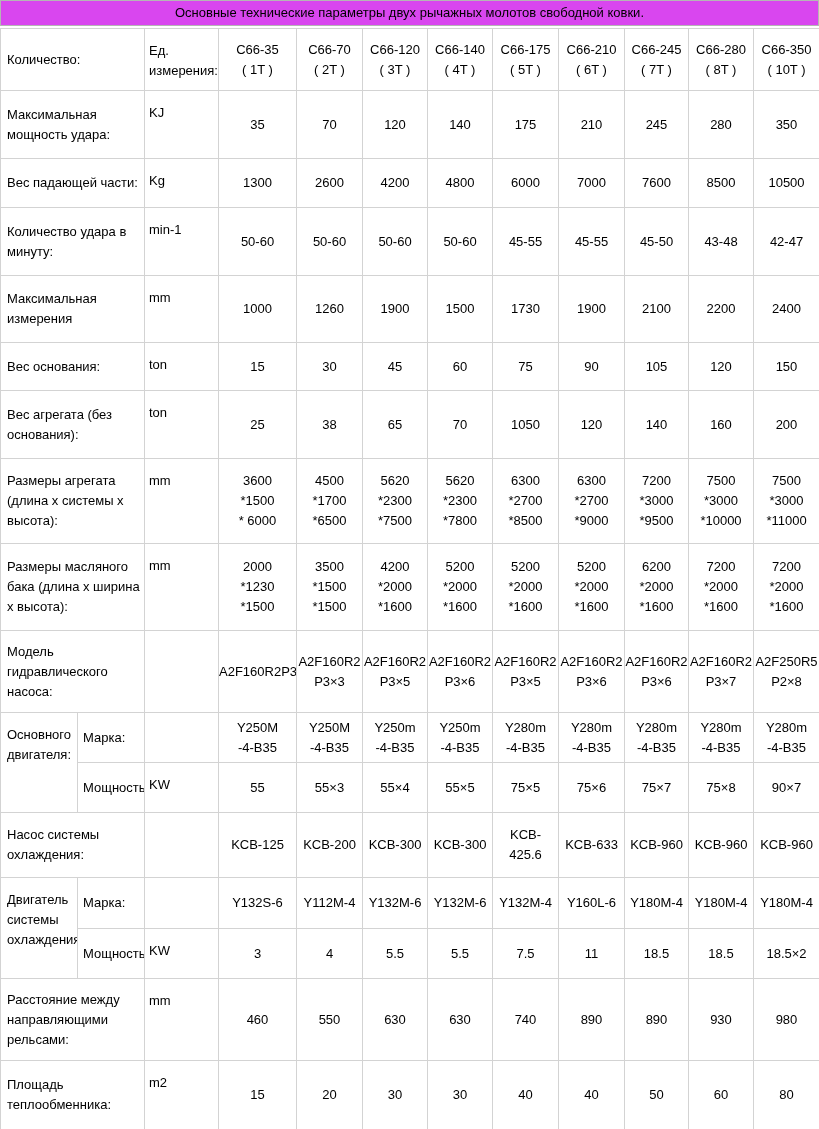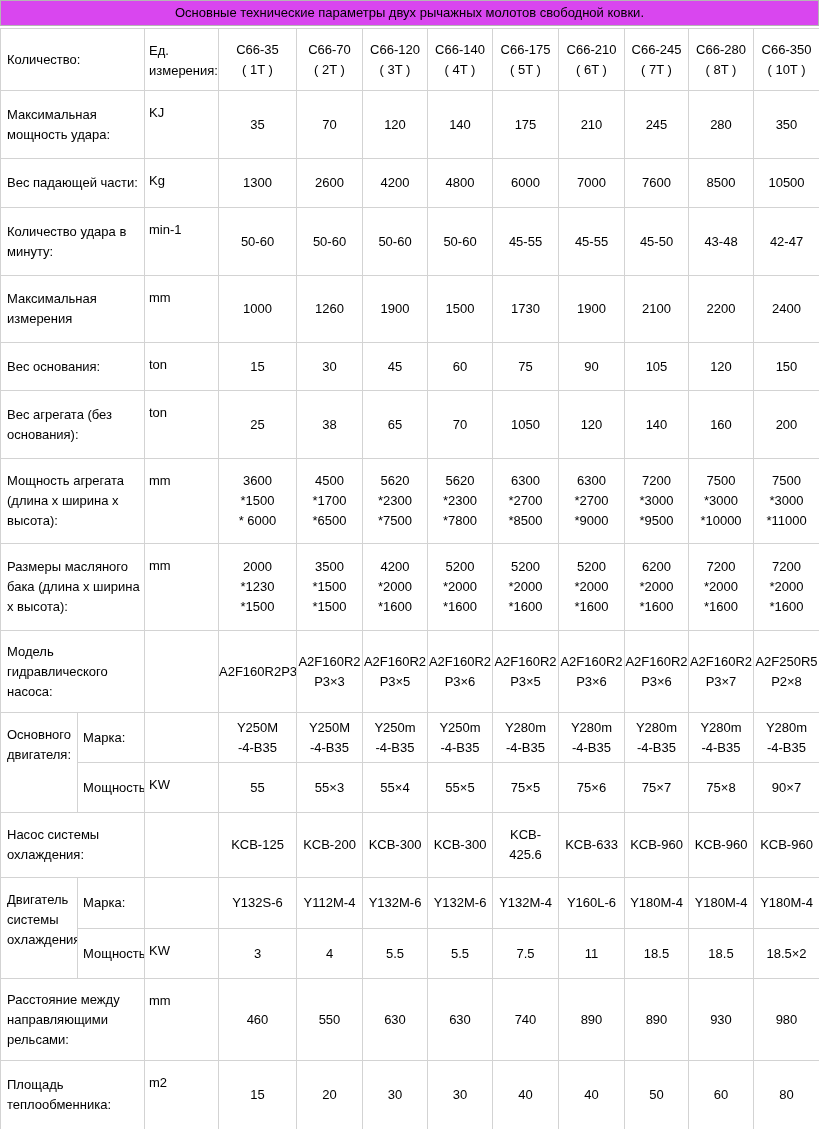--- a/index.html
+++ b/index.html
@@ -142,21 +142,21 @@
           <td class="val">38</td>
           <td class="val">65</td>
           <td class="val">70</td>
           <td class="val">1050</td>
           <td class="val">120</td>
           <td class="val">140</td>
           <td class="val">160</td>
           <td class="val">200</td>
         </tr>
         <tr style="height: 85px;">
-          <td class="lbl" colspan="2">Мощность агрегата (длина х ширина х высота):</td>
+          <td class="lbl" colspan="2">Размеры агрегата (длина х системы х высота):</td>
           <td class="unit">mm</td>
           <td class="val">3600
 *1500
 * 6000</td>
           <td class="val">4500
 *1700
 *6500</td>
           <td class="val">5620
 *2300
 *7500</td>

